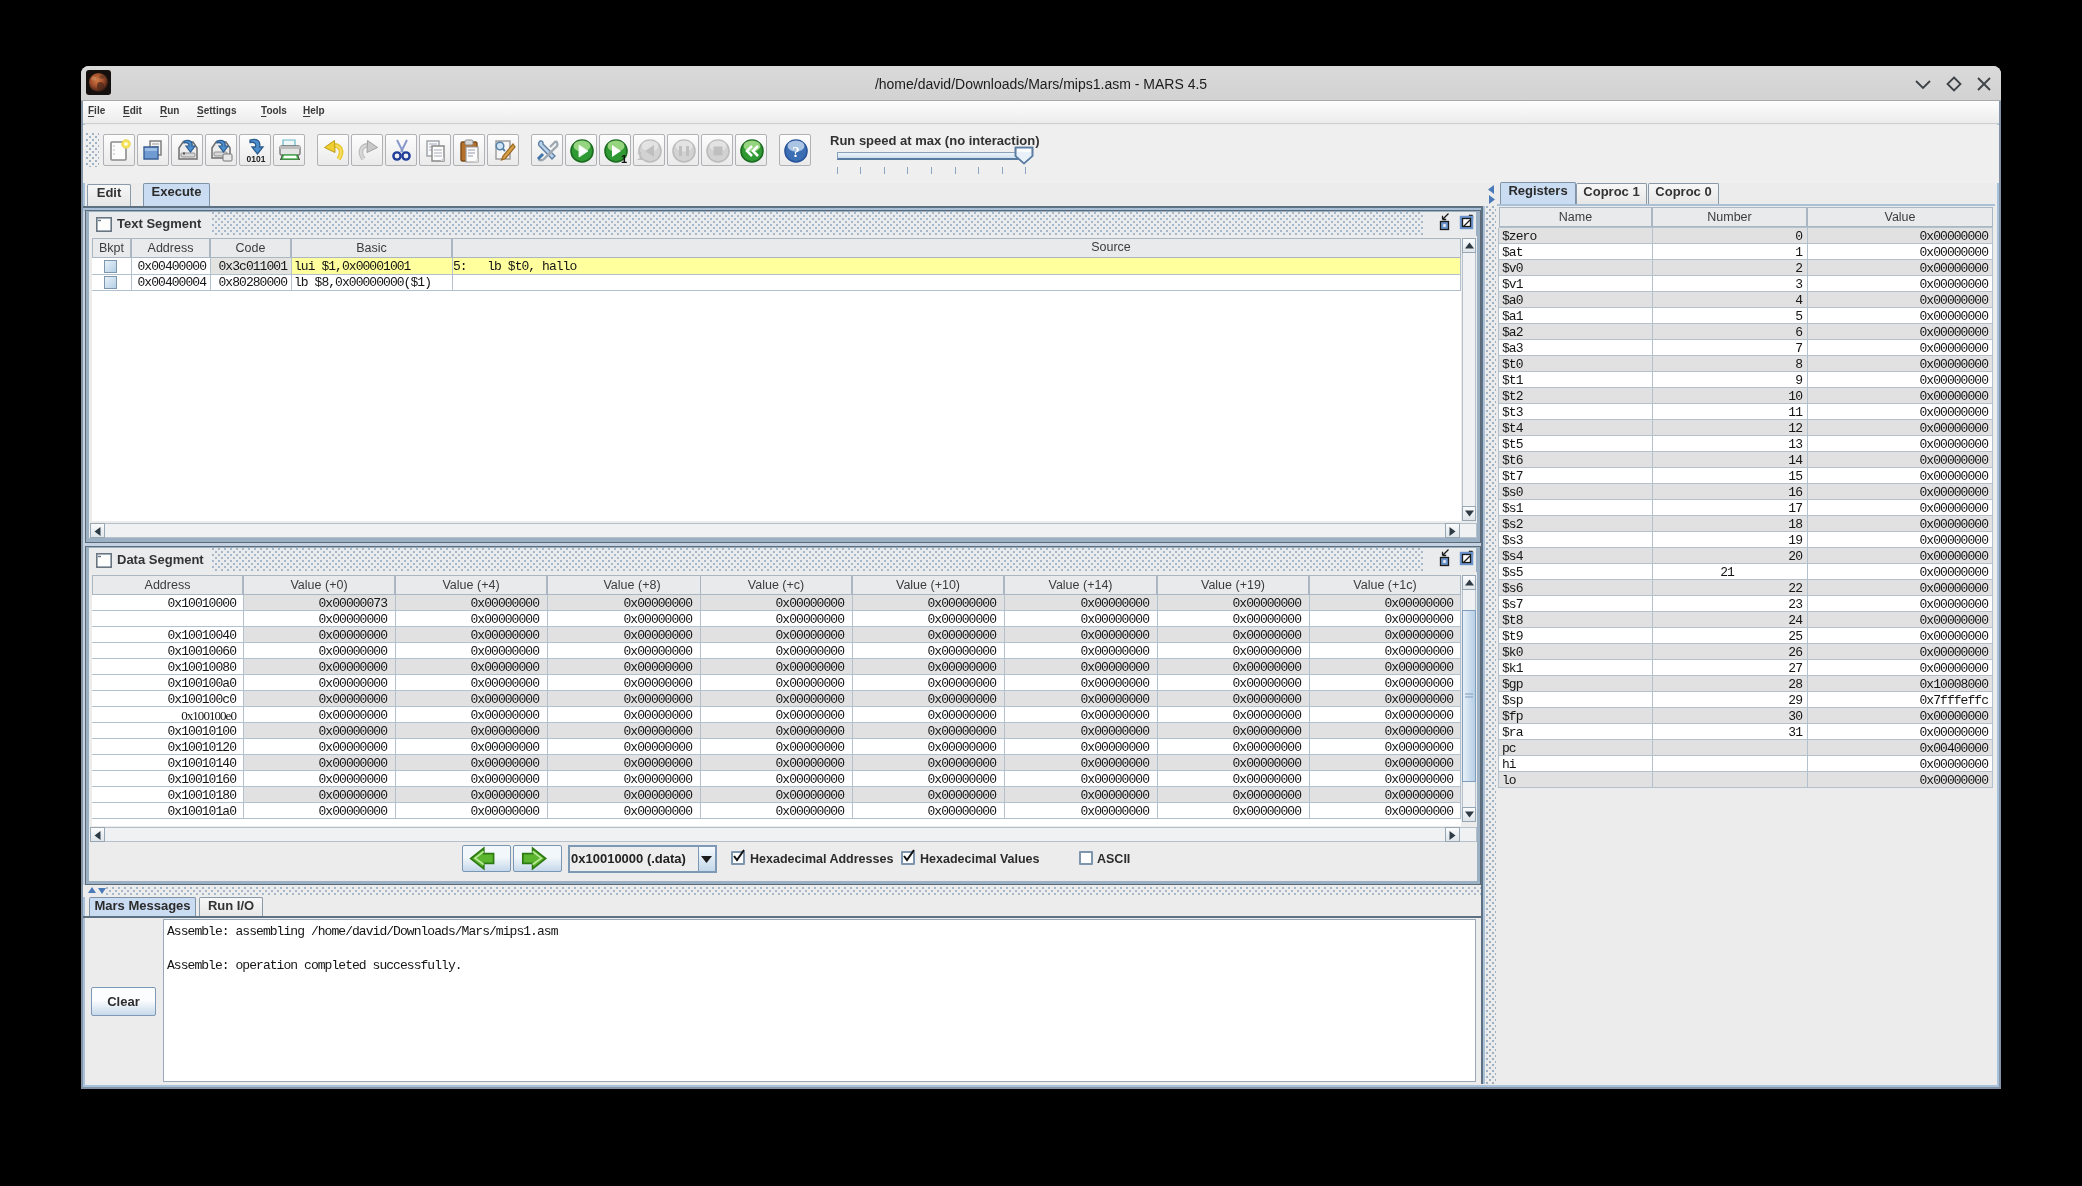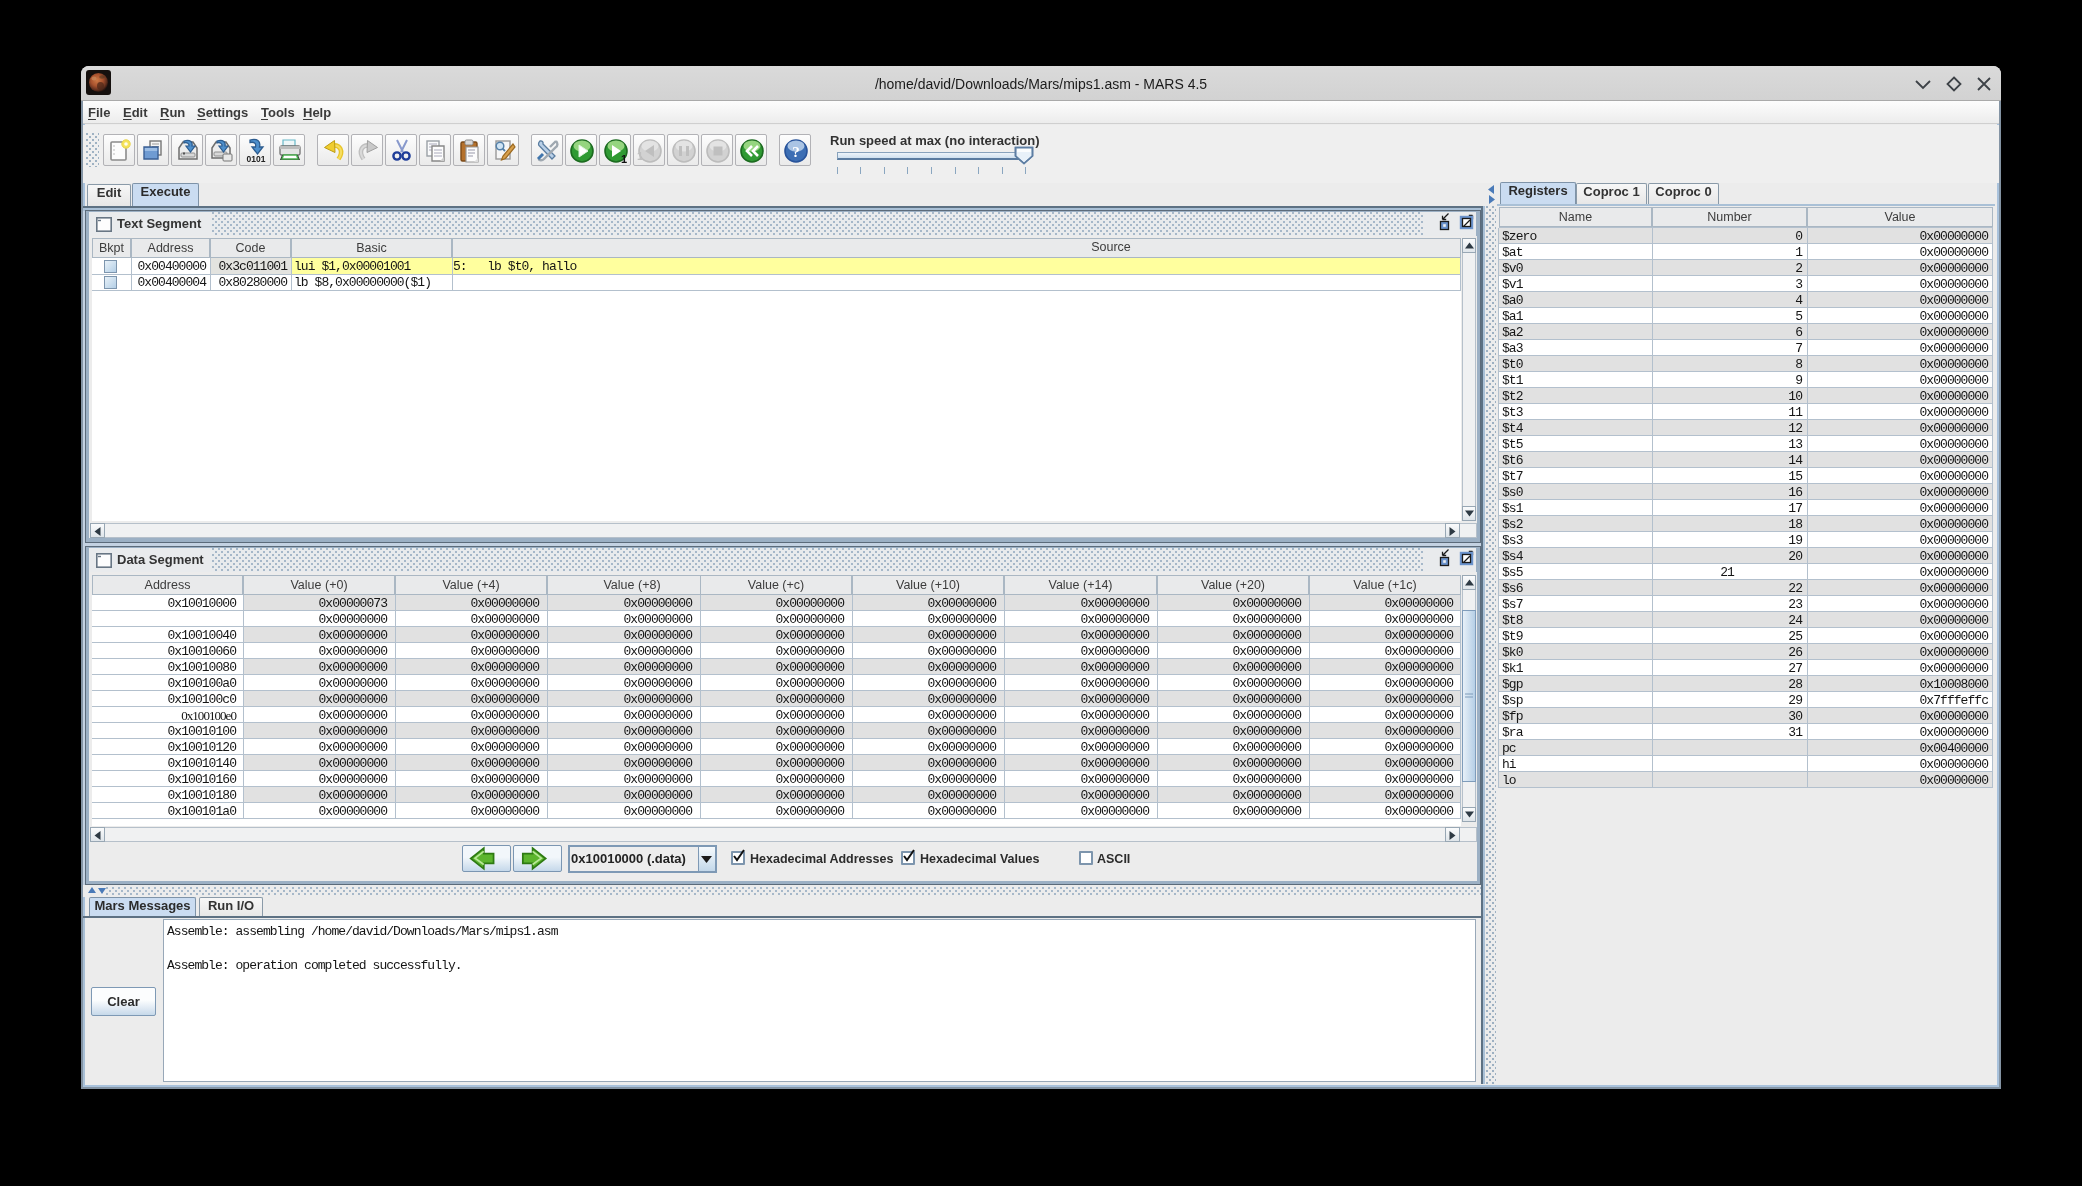--- a/index.html
+++ b/index.html
@@ -2,21 +2,21 @@
 <html><head><meta charset="utf-8"><style>
 *{margin:0;padding:0;box-sizing:border-box}
 html,body{width:2082px;height:1186px;background:#000;overflow:hidden;position:relative}
 .a{position:absolute}
 body{font-family:"Liberation Sans",sans-serif}
 .mono{font-family:"Liberation Mono",monospace;font-size:13px;letter-spacing:-0.95px;color:#151515;white-space:pre}
 .win{left:81px;top:66px;width:1920px;height:1023px;background:#ececec;border-radius:8px 8px 0 0}
 .winborder{left:81px;top:98px;width:1920px;height:991px;border-left:2px solid #8494a4;border-right:2px solid #8494a4;border-bottom:2px solid #8494a4;box-shadow:inset 2px -2px 0 #a9c2dc, inset -2px 0 0 #a9c2dc}
 .titlebar{left:81px;top:66px;width:1920px;height:35px;background:linear-gradient(#dadada,#d2d2d2);border-radius:8px 8px 0 0;border-bottom:1px solid #aaaaaa}
 .menubar{left:83px;top:101px;width:1916px;height:23px;background:linear-gradient(#fdfdfd,#ececec);border-bottom:1px solid #cfcfcf}
-.menuitem{top:4px;height:16px;font-size:13px;font-weight:bold;color:#3a3a3a}
+.menuitem{top:4px;height:16px;font-size:10px;font-weight:bold;color:#3a3a3a}
 .menuitem u{text-decoration-thickness:1px;text-underline-offset:2px}
 .toolbar{left:83px;top:125px;width:1916px;height:58px;background:#efefef}
 .tbtn{top:134px;width:32px;height:32px;background:linear-gradient(#fdfdfd,#eaeaea);border:1px solid #b2b2b6;border-radius:2px}
 .tbtn svg{position:absolute;left:3px;top:3px}
 .tick{top:167px;width:1px;height:7px;background:#8aa6c0}
 .tabsel{background:#cadcf1;border:1px solid #7e93a8;border-bottom:none;border-radius:2px 2px 0 0;font-size:13px;font-weight:bold;color:#2b2b2b;text-align:center}
 .tabun{background:linear-gradient(#f7f7f7,#e6e6e6);border:1px solid #8a9aa8;border-bottom:none;border-radius:2px 2px 0 0;font-size:13px;font-weight:bold;color:#333;text-align:center}
 .iftitle{background:#e9ebed}
 .dots{background-image:radial-gradient(circle at 1px 1px,#a4b6c8 0.7px,rgba(0,0,0,0) 1.1px),radial-gradient(circle at 1px 1px,#a4b6c8 0.7px,rgba(0,0,0,0) 1.1px);background-size:6px 6px,6px 6px;background-position:0 0,3px 3px}
 .hdr{background:#e9eaeb;border:1px solid #aab7c3;font-size:12.5px;color:#3c3c3c;text-align:center;line-height:19px}
@@ -225,21 +225,21 @@
 <div class="a tick" style="left:837px;top:167px;"></div>
 <div class="a tick" style="left:860px;top:167px;"></div>
 <div class="a tick" style="left:884px;top:167px;"></div>
 <div class="a tick" style="left:907px;top:167px;"></div>
 <div class="a tick" style="left:931px;top:167px;"></div>
 <div class="a tick" style="left:955px;top:167px;"></div>
 <div class="a tick" style="left:978px;top:167px;"></div>
 <div class="a tick" style="left:1002px;top:167px;"></div>
 <div class="a tick" style="left:1025px;top:167px;"></div>
 <div class="a tabun" style="left:87px;top:184px;width:44px;height:22px;">Edit</div>
-<div class="a tabsel" style="left:132px;top:183px;width:67px;height:23px;">Execute</div>
+<div class="a tabsel" style="left:143px;top:183px;width:67px;height:23px;">Execute</div>
 <div class="a" style="left:83px;top:206px;width:1402px;height:2px;background:#5d7183;"></div>
 <div class="a" style="left:83px;top:208px;width:1402px;height:3px;background:#a9c0d6;"></div>
 <div class="a" style="left:83px;top:211px;width:1402px;height:674px;background:#c4d2e2;"></div>
 <div class="a" style="left:85px;top:210px;width:1396px;height:333px;background:#9cb0c4;border:1px solid #5c6b7a;"></div>
 <div class="a iftitle" style="left:89px;top:212px;width:1387px;height:24px;"></div>
 <div class="a" style="left:89px;top:212px;width:1387px;height:24px;opacity:1;"></div>
 <div class="a" style="left:89px;top:212px;width:1387px;height:24px;background:#e9ebed;"></div>
 <div class="a dots" style="left:212px;top:212px;width:1212px;height:24px;"></div>
 <svg class="a" style="left:96px;top:217px" width="16" height="15">
     <rect x="0.8" y="0.8" width="14.4" height="13.4" fill="#fdfdfd" stroke="#687684" stroke-width="1.6"></rect>
@@ -323,21 +323,21 @@
     <path d="M26.5 14.5 L33 8" stroke="#1a1a1a" stroke-width="1.2"></path>
   </svg>
 <div class="a" style="left:89px;top:572px;width:1388px;height:309px;background:#ececec;"></div>
 <div class="a hdr" style="left:92px;top:575px;width:151px;height:20px;">Address</div>
 <div class="a hdr" style="left:243px;top:575px;width:152px;height:20px;">Value (+0)</div>
 <div class="a hdr" style="left:395px;top:575px;width:152px;height:20px;">Value (+4)</div>
 <div class="a hdr" style="left:547px;top:575px;width:170px;height:20px;">Value (+8)</div>
 <div class="a hdr" style="left:700px;top:575px;width:152px;height:20px;">Value (+c)</div>
 <div class="a hdr" style="left:852px;top:575px;width:152px;height:20px;">Value (+10)</div>
 <div class="a hdr" style="left:1004px;top:575px;width:153px;height:20px;">Value (+14)</div>
-<div class="a hdr" style="left:1157px;top:575px;width:152px;height:20px;">Value (+20)</div>
+<div class="a hdr" style="left:1157px;top:575px;width:152px;height:20px;">Value (+19)</div>
 <div class="a hdr" style="left:1309px;top:575px;width:152px;height:20px;">Value (+1c)</div>
 <div class="a" style="left:92px;top:595px;width:1369px;height:16px;background:#fff;"></div>
 <div class="a altg" style="left:243px;top:595px;width:1218px;height:16px;"></div>
 <div class="a rowline" style="left:92px;top:610px;width:1369px;height:1px;"></div>
 <div class="a mono cell" style="left:96px;top:595px;width:140px;height:16px;text-align:right;">0x10010000</div>
 <div class="a mono cell" style="left:243px;top:595px;width:144px;height:16px;text-align:right;">0x00000073</div>
 <div class="a mono cell" style="left:395px;top:595px;width:144px;height:16px;text-align:right;">0x00000000</div>
 <div class="a mono cell" style="left:547px;top:595px;width:145px;height:16px;text-align:right;">0x00000000</div>
 <div class="a mono cell" style="left:700px;top:595px;width:144px;height:16px;text-align:right;">0x00000000</div>
 <div class="a mono cell" style="left:852px;top:595px;width:144px;height:16px;text-align:right;">0x00000000</div>

